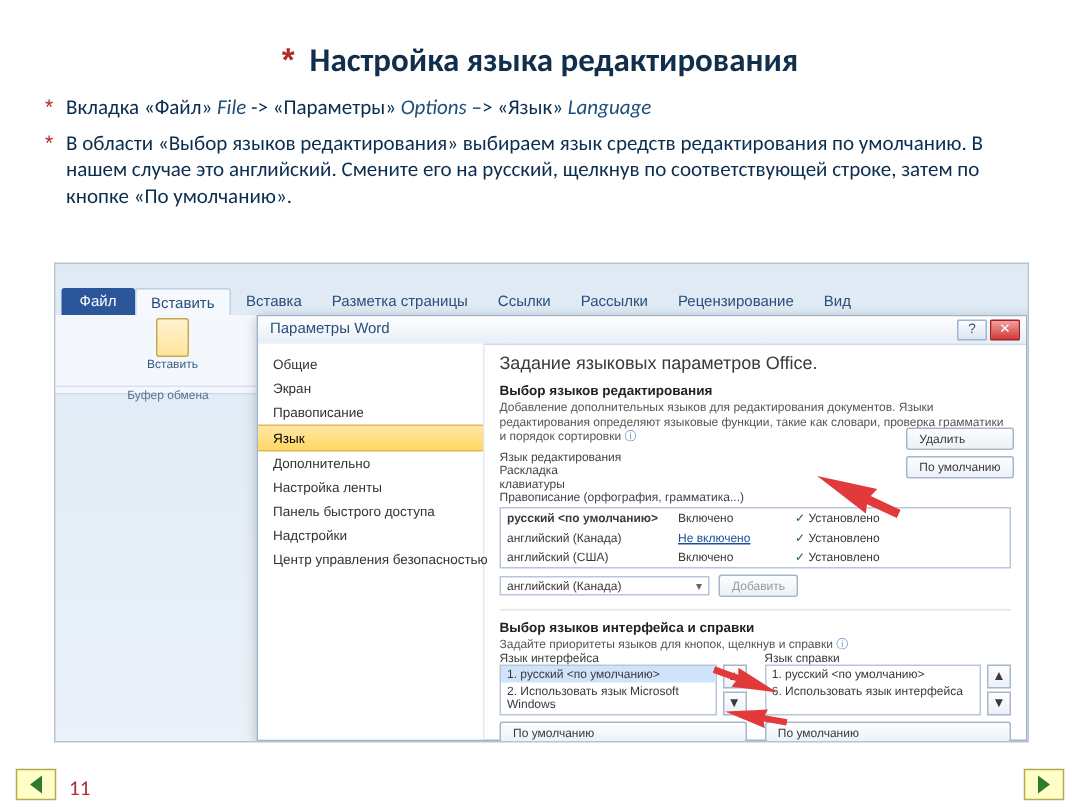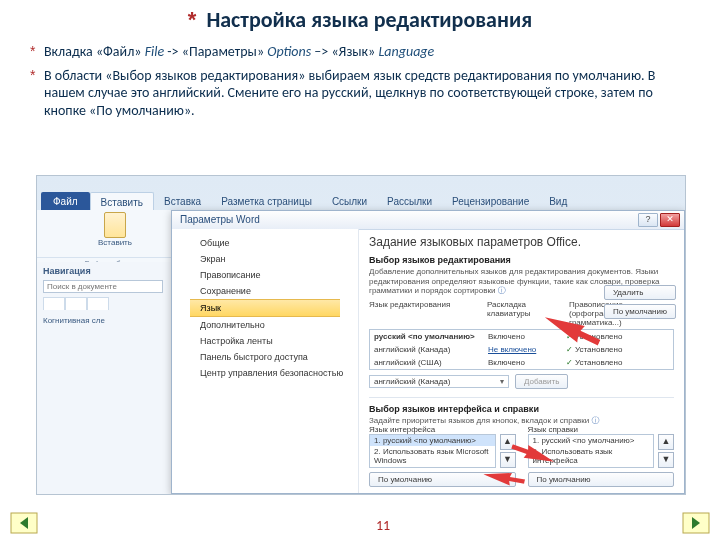--- a/index.html
+++ b/index.html
@@ -6,21 +6,21 @@
     margin: 0;
     width: 720px;
     height: 540px;
     font-family: "Trebuchet MS", Calibri, Arial, sans-serif;
     background: #fff;
     color: #0b2d4e;
     overflow: hidden;
     position: relative;
   }
   .slide { width: 720px; height: 540px; position: relative; }
-  .title-line { text-align: center; padding-top: 6px; font-size: 22px; font-weight: 700; color: #112f4d; }
+  .title-line { text-align: center; padding-top: 26px; font-size: 22px; font-weight: 700; color: #112f4d; }
   .title-star { color: #b02b2b; margin-right: 10px; font-family: Arial, sans-serif; }
   .body { font-size: 14px; line-height: 1.25; padding: 4px 44px 0 44px; color: #0b2d4e; }
   .bullet { position: relative; padding-left: 0; margin-top: 6px; }
   .bullet .star { color: #b02b2b; position: absolute; left: -14px; top: 0; font-family: Arial, sans-serif; }
   .italic-blue { font-style: italic; color: #1f4e79; }
   .shot {
     position: absolute;
     left: 36px;
     top: 175px;
     width: 648px;
@@ -54,29 +54,29 @@
   
   .dlg {
     position:absolute; left:134px; top:34px; right:0; bottom:0;
     background:#fff; border:1px solid #9fb4cc; box-shadow:0 2px 8px rgba(0,0,0,.25);
   }
   .dlg-title { height:18px; background:linear-gradient(#fefefe,#e8eef7); border-bottom:1px solid #cad8e9; font-size:10px; color:#2a4f7c; padding-left:8px; line-height:18px; position:relative; }
   .winbtns { position:absolute; right:4px; top:2px; display:flex; gap:2px; }
   .winbtn { width:18px; height:12px; border:1px solid #9fb4cc; background:linear-gradient(#fafcff,#dbe6f3); border-radius:1px; text-align:center; font-size:9px; line-height:10px; color:#4a4a4a; }
   .winbtn.close { background:linear-gradient(#f2a0a0,#d23a3a); color:#fff; border-color:#a32020; }
   .dlg-body { position:absolute; top:18px; bottom:0; left:0; right:0; display:flex; }
-  .dlg-cats { width:150px; background:#fff; border-right:1px solid #e2e8f0; padding:6px 18px; }
+  .dlg-cats { width:150px; background:#fff; border-right:1px solid #e2e8f0; padding:6px 0; }
   .dlg-cats div { padding:3px 10px; font-size:9px; color:#333; white-space:nowrap; }
   .dlg-cats div.sel { background:linear-gradient(#ffe8a6,#ffd763); border:1px solid #e6b94e; border-left:none; border-right:none; color:#000; }
   .dlg-main { flex:1; padding:6px 10px 4px 10px; position:relative; }
   .section-title { font-size:12px; color:#3a3a3a; margin-bottom:2px; }
   .section-sub { font-size:9px; font-weight:600; color:#222; margin:6px 0 2px 0; }
   .hint { font-size:8px; color:#555; line-height:1.2; }
   .lang-table { margin-top:4px; }
-  .lang-table .hdrrow { display:flex; font-size:8px; color:#444; }
+  .lang-table .hdrrow { display:flex; font-size:8px; color:#444;flex-direction:column; }
   .lang-table .hdrrow span:nth-child(1){ width:118px; }
   .lang-table .hdrrow span:nth-child(2){ width:82px; }
   .lang-table .hdrrow span:nth-child(3){ flex:1; }
   .lang-box { border:1px solid #b7c7d9; margin-top:2px; }
   .lang-box .row { display:flex; font-size:8px; padding:2px 4px; }
   .lang-box .row span:nth-child(1){ width:114px; }
   .lang-box .row span:nth-child(2){ width:78px; }
   .lang-box .row span:nth-child(3){ flex:1; }
   .lang-box .row.bold span:first-child { font-weight:700; }
   .tick::before { content:"✓ "; color:#1a6f1a; }
@@ -99,21 +99,21 @@
   .defbelow { margin-top:4px; }
   
   .arrow { position:absolute; pointer-events:none; }
   .arrow.a1 { right:82px; top:86px; transform:rotate(25deg); }
   .arrow.a2 { left:144px; top:210px; transform:rotate(200deg) scale(.75); }
   .arrow.a3 { right:150px; top:234px; transform:rotate(10deg) scale(.7); }
   
   .navarrow { position:absolute; bottom:6px; width:28px; height:22px; }
   .navarrow.left { left:10px; }
   .navarrow.right { right:10px; }
-  .pagenum { position:absolute; bottom:6px; left:0; right:0; text-align:center; font-size:14px; color:#b02b2b;padding-left:46px; }
+  .pagenum { position:absolute; bottom:6px; left:0; right:0; text-align:left; font-size:14px; color:#b02b2b;padding-left:46px; }
 </style>
 </head>
 <body>
 
 <div class="slide">
 
   <div class="title-line">
     <span class="title-star">*</span><span>Настройка языка редактирования</span>
   </div>
 
@@ -143,49 +143,39 @@
     </div>
 
     <div class="ribbon-body">
       <div class="paste">
         <div class="clip"></div>
         <span>Вставить</span>
       </div>
       <div class="group-label" style="margin-top:10px;">Буфер обмена</div>
     </div>
 
-    <div class="navpane">
-      <div class="hdr">Навигация</div>
-      <input placeholder="Поиск в документе" style="">
-      <div class="tabstrip">
-          <span></span>
-          <span></span>
-          <span></span>
-        </div>
-      <div class="cogitem">Когнитивная сле</div>
-    </div>
 
     <div class="dlg">
       <div class="dlg-title">
         <span>Параметры Word</span>
         <div class="winbtns">
           <div class="winbtn">?</div>
           <div class="winbtn close">✕</div>
         </div>
       </div>
       <div class="dlg-body">
         <div class="dlg-cats">
           <div>Общие</div>
           <div>Экран</div>
           <div>Правописание</div>
-          <div>Сохранение</div>
           <div class="sel">Язык</div>
           <div>Дополнительно</div>
           <div>Настройка ленты</div>
           <div>Панель быстрого доступа</div>
+          <div>Надстройки</div>
           <div>Центр управления безопасностью</div>
         </div>
 
         <div class="dlg-main">
           <div class="section-title">Задание языковых параметров Office.</div>
 
           <div class="section-sub">Выбор языков редактирования</div>
           <div class="hint">
             <span>Добавление дополнительных языков для редактирования документов. Языки редактирования определяют языковые функции, такие как словари, проверка грамматики и порядок сортировки</span><span style="color:#6c8fc3;"> ⓘ</span>
           </div>
@@ -225,21 +215,21 @@
               <span>английский (Канада)</span>
                 <span class="chev">▾</span>
             </div>
             <div class="btn disabled">Добавить</div>
           </div>
 
           <div class="sep"></div>
 
           <div class="section-sub">Выбор языков интерфейса и справки</div>
           <div class="hint">
-            <span>Задайте приоритеты языков для кнопок, вкладок и справки</span><span style="color:#6c8fc3;"> ⓘ</span>
+            <span>Задайте приоритеты языков для кнопок, щелкнув и справки</span><span style="color:#6c8fc3;"> ⓘ</span>
           </div>
 
           <div class="cols" style="margin-top:0;">
             <div class="col">
               <div style="font-size:8px;">Язык интерфейса</div>
               <div class="listwrap">
                 <div class="listbox" style="flex:1;">
                   <div class="r sel">1.  русский &lt;по умолчанию&gt;</div>
                   <div class="r">2.  Использовать язык Microsoft Windows</div>
                 </div>

